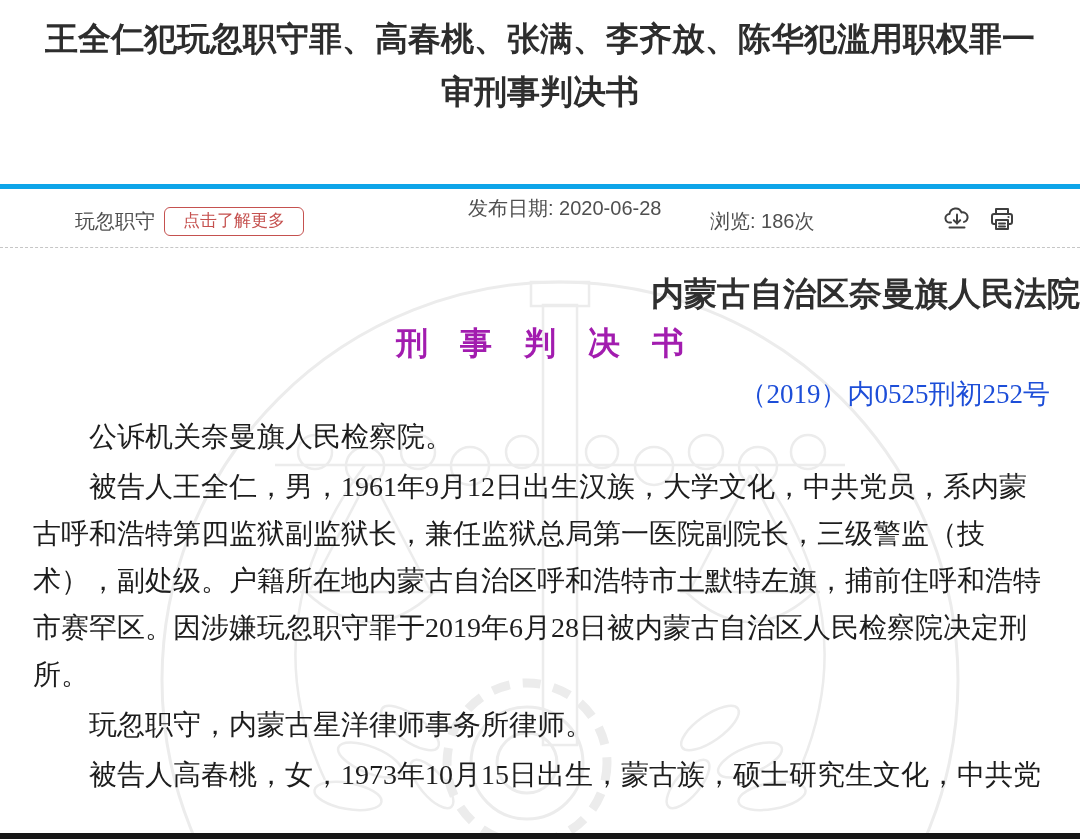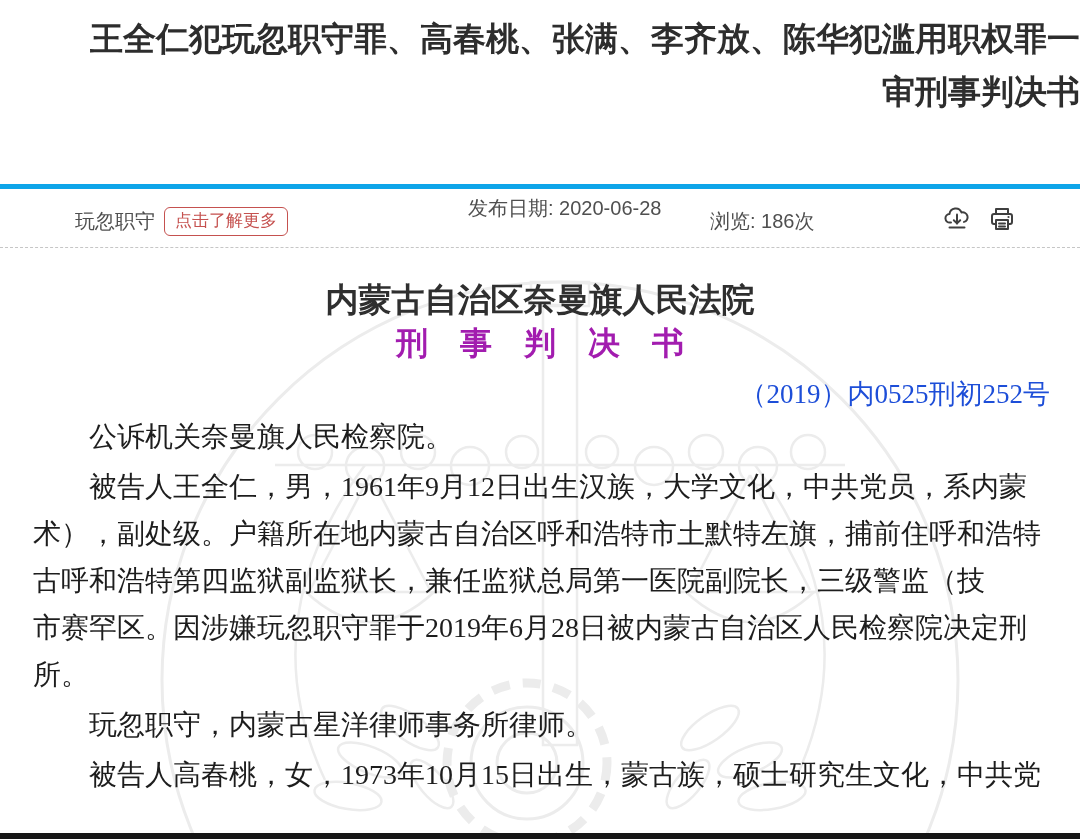--- a/index.html
+++ b/index.html
@@ -5,46 +5,46 @@
   html,body{margin:0;padding:0;background:#ffffff;}
   .page{
     position:relative;width:1080px;height:839px;overflow:hidden;background:#ffffff;
     font-family:"Liberation Sans","DejaVu Sans",sans-serif;
   }
   
   .page-title{
     position:absolute;top:12px;left:0;width:100%;margin:0;
     text-align:center;font-size:33px;font-weight:bold;color:#2d2d2d;line-height:53px;
   }
-  .page-title .line{display:block;text-align:right;}
+  .page-title .line{display:block;}
   
   .meta-bar{
     position:absolute;top:184px;left:0;width:100%;height:64px;box-sizing:border-box;
     border-top:5px solid #0ea5e9;border-bottom:1px dashed #c6c6c6;
     color:#4f4f4f;font-size:20px;
   }
   .meta-left{position:absolute;left:75px;top:18px;display:flex;align-items:center;gap:9px;}
   .category-label{color:#4f4f4f;}
   .more-btn{
     font-family:inherit;background:#ffffff;color:#c5514f;border:1px solid #c5514f;
-    border-radius:6px;font-size:17px;padding:3px 10px 4px;line-height:1.15;cursor:pointer;text-align:center;
+    border-radius:6px;font-size:17px;padding:3px 18px 4px;line-height:1.15;cursor:pointer;text-align:center;
   }
   .meta-date{position:absolute;left:468px;top:6px;width:196px;line-height:26px;}
   .meta-views{position:absolute;left:710px;top:19px;}
   .meta-icons{position:absolute;right:64px;top:16px;display:flex;gap:17px;align-items:center;}
   .icon-btn{display:block;width:28px;height:28px;cursor:pointer;background:none;border:none;padding:0;}
   .icon-btn svg{width:28px;height:28px;display:block;stroke:#3f3f3f;fill:none;stroke-width:2;stroke-linecap:round;stroke-linejoin:round;}
   
   .document{
     position:absolute;top:248px;left:0;width:100%;height:591px;
     font-family:"Liberation Serif","DejaVu Serif",serif;color:#1d1d1d;
   }
   .watermark{position:absolute;left:110px;top:12px;width:900px;height:573px;pointer-events:none;}
   .watermark *{stroke:#ececec;fill:none;}
-  .court-name{position:absolute;top:30px;left:0;width:100%;text-align:center;font-size:33px;font-weight:600;color:#2f2f2f;}
+  .court-name{position:absolute;top:24px;left:0;width:100%;text-align:right;font-size:33px;font-weight:600;color:#2f2f2f;}
   .doc-type{position:absolute;top:74px;left:0;width:100%;text-align:center;font-size:32px;font-weight:600;color:#a21caf;}
   .case-number{position:absolute;top:128px;right:30px;font-size:27px;color:#1d4ed8;}
   .doc-body{position:absolute;top:165px;left:33px;right:26px;font-size:28px;line-height:47px;}
   .doc-line{height:47px;white-space:nowrap;overflow:hidden;}
   .doc-line.indent{padding-left:56px;}
   .doc-line.para-gap{margin-top:3px;}
   
   .bottom-divider{position:absolute;left:0;bottom:0;width:100%;height:6px;background:#161616;}
 </style>
 </head>
@@ -132,22 +132,22 @@
       <ellipse cx="238" cy="536" rx="34" ry="13" stroke-width="2.5" transform="rotate(10 238 536)"></ellipse>
       <ellipse cx="322" cy="524" rx="30" ry="12" stroke-width="2.5" transform="rotate(50 322 524)"></ellipse>
     </svg>
 
     <div class="court-name">内蒙古自治区奈曼旗人民法院</div>
     <div class="doc-type">刑　事　判　决　书</div>
     <div class="case-number">（2019）内0525刑初252号</div>
     <div class="doc-body" id="doc-body">
         <div class="doc-line indent">公诉机关奈曼旗人民检察院。</div>
         <div class="doc-line indent para-gap">被告人王全仁，男，1961年9月12日出生汉族，大学文化，中共党员，系内蒙</div>
+        <div class="doc-line">古呼和浩特第四监狱副监狱长，兼任监狱总局第一医院副院长，三级警监（技</div>
         <div class="doc-line">术），副处级。户籍所在地内蒙古自治区呼和浩特市土默特左旗，捕前住呼和浩特</div>
-        <div class="doc-line">古呼和浩特第四监狱副监狱长，兼任监狱总局第一医院副院长，三级警监（技</div>
         <div class="doc-line">市赛罕区。因涉嫌玩忽职守罪于2019年6月28日被内蒙古自治区人民检察院决定刑</div>
         <div class="doc-line">所。</div>
         <div class="doc-line indent para-gap">玩忽职守，内蒙古星洋律师事务所律师。</div>
         <div class="doc-line indent para-gap">被告人高春桃，女，1973年10月15日出生，蒙古族，硕士研究生文化，中共党</div>
       </div>
   </div>
 
   <div class="bottom-divider"></div>
 </div>
 

